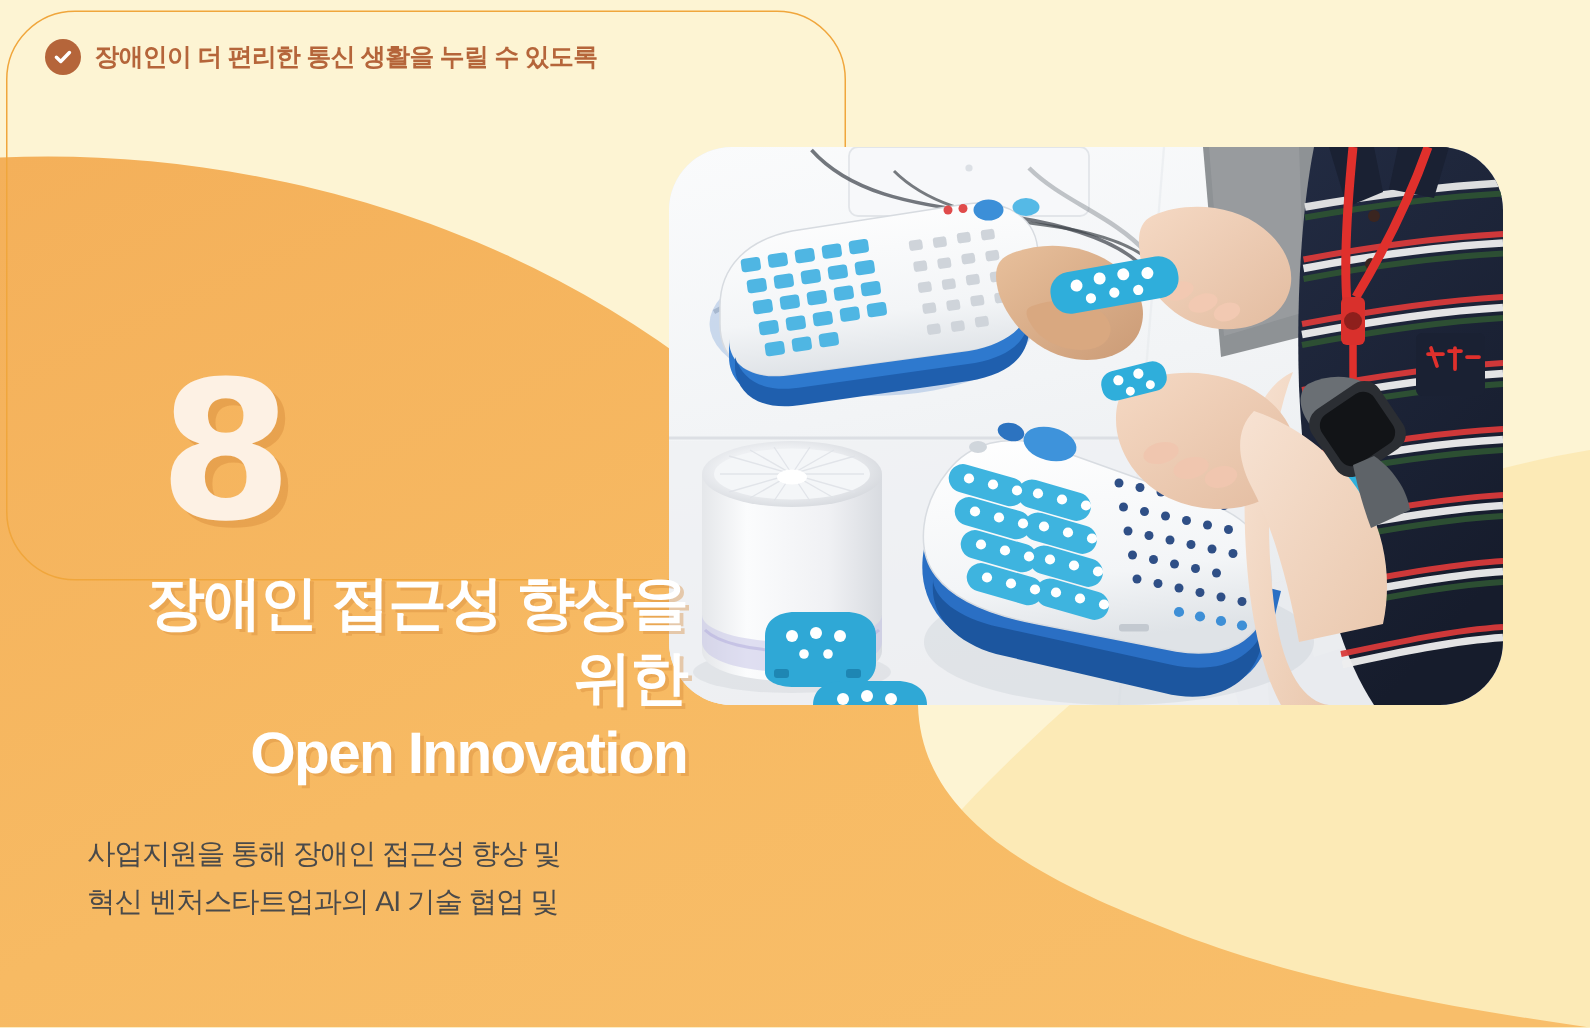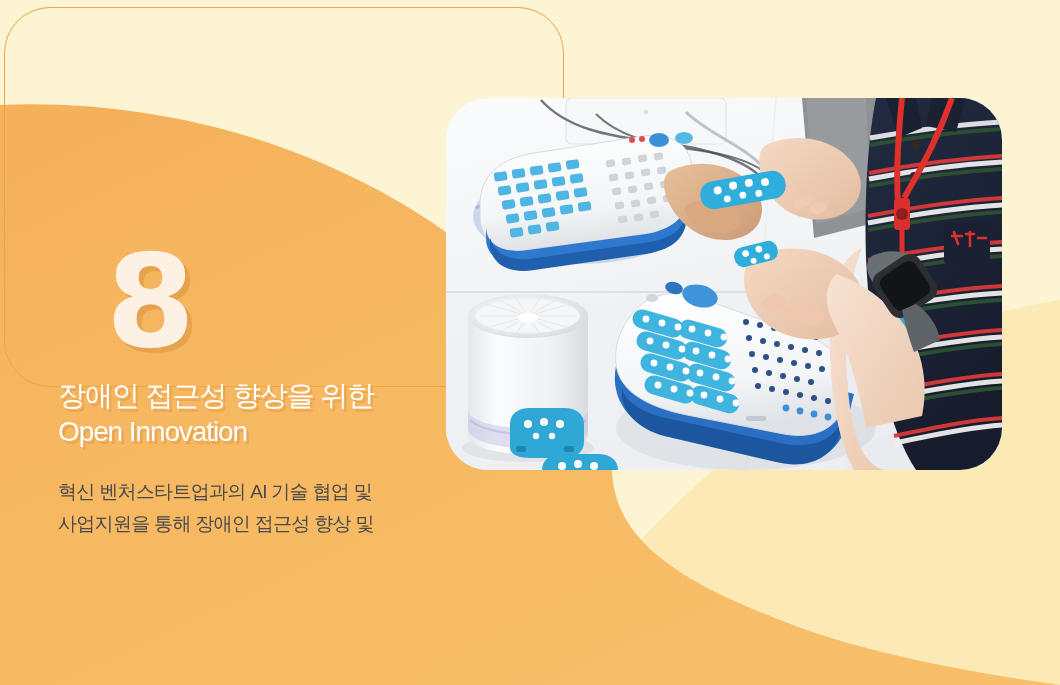--- a/index.html
+++ b/index.html
@@ -79,26 +79,27 @@
     font-weight:bold;
     line-height:0.78;
     color:#FDF1E4;
     text-shadow:5px 5px 0 rgba(214,140,60,0.45);
     letter-spacing:-3px;
     margin-left:48px;
     height:108px;
   }
   .title {
     margin-top:18px;
-    font-size:28px;
-    font-weight:normal;
+    font-size:39px;
+    font-weight:bold;
     color:#FFFFFF;
     line-height:1.28;
     letter-spacing:-1.1px;
     text-shadow:2.5px 2.5px 0 rgba(214,140,60,0.40);
+    text-align:right;
   }
   .title .l2 { display:block; }
   .desc {
     margin-top:26px;
     font-size:19px;
     font-weight:400;
     color:#4A4A4A;
     line-height:1.72;
     letter-spacing:-0.7px;
   }
@@ -519,26 +520,34 @@
             <rect x="438" y="168" width="42" height="40" rx="9" fill="#121417" transform="rotate(-34 459 188)"></rect>
             <path d="M470,206 C482,214 492,228 494,242 L468,254 C462,238 458,222 456,212 Z" fill="#5E6368"></path>
           </g>
         </g>
 
         <rect x="0" y="0" width="556" height="372" fill="none"></rect>
       </svg>
     </div>
   </div>
 
+  <div class="eyebrow">
+    <span class="check-badge">
+      <svg width="14" height="14" viewBox="0 0 14 14" xmlns="http://www.w3.org/2000/svg">
+        <path d="M2.6 7.2 L5.5 10.0 L11.3 4.0" stroke="#FFFFFF" stroke-width="2.3" fill="none" stroke-linecap="round" stroke-linejoin="round"></path>
+      </svg>
+    </span>
+    <span class="eyebrow-text">장애인이 더 편리한 통신 생활을 누릴 수 있도록</span>
+  </div>
 
   <div class="content">
     <div class="big-number">8</div>
     <h2 class="title">
       <span class="l1">장애인 접근성 향상을 위한</span>
       <span class="l2">Open Innovation</span>
     </h2>
     <p class="desc">
+      <span>사업지원을 통해 장애인 접근성 향상 및</span>
       <span>혁신 벤처스타트업과의 AI 기술 협업 및</span>
-      <span>사업지원을 통해 장애인 접근성 향상 및</span>
     </p>
   </div>
 
 </div>
 
 </body></html>

